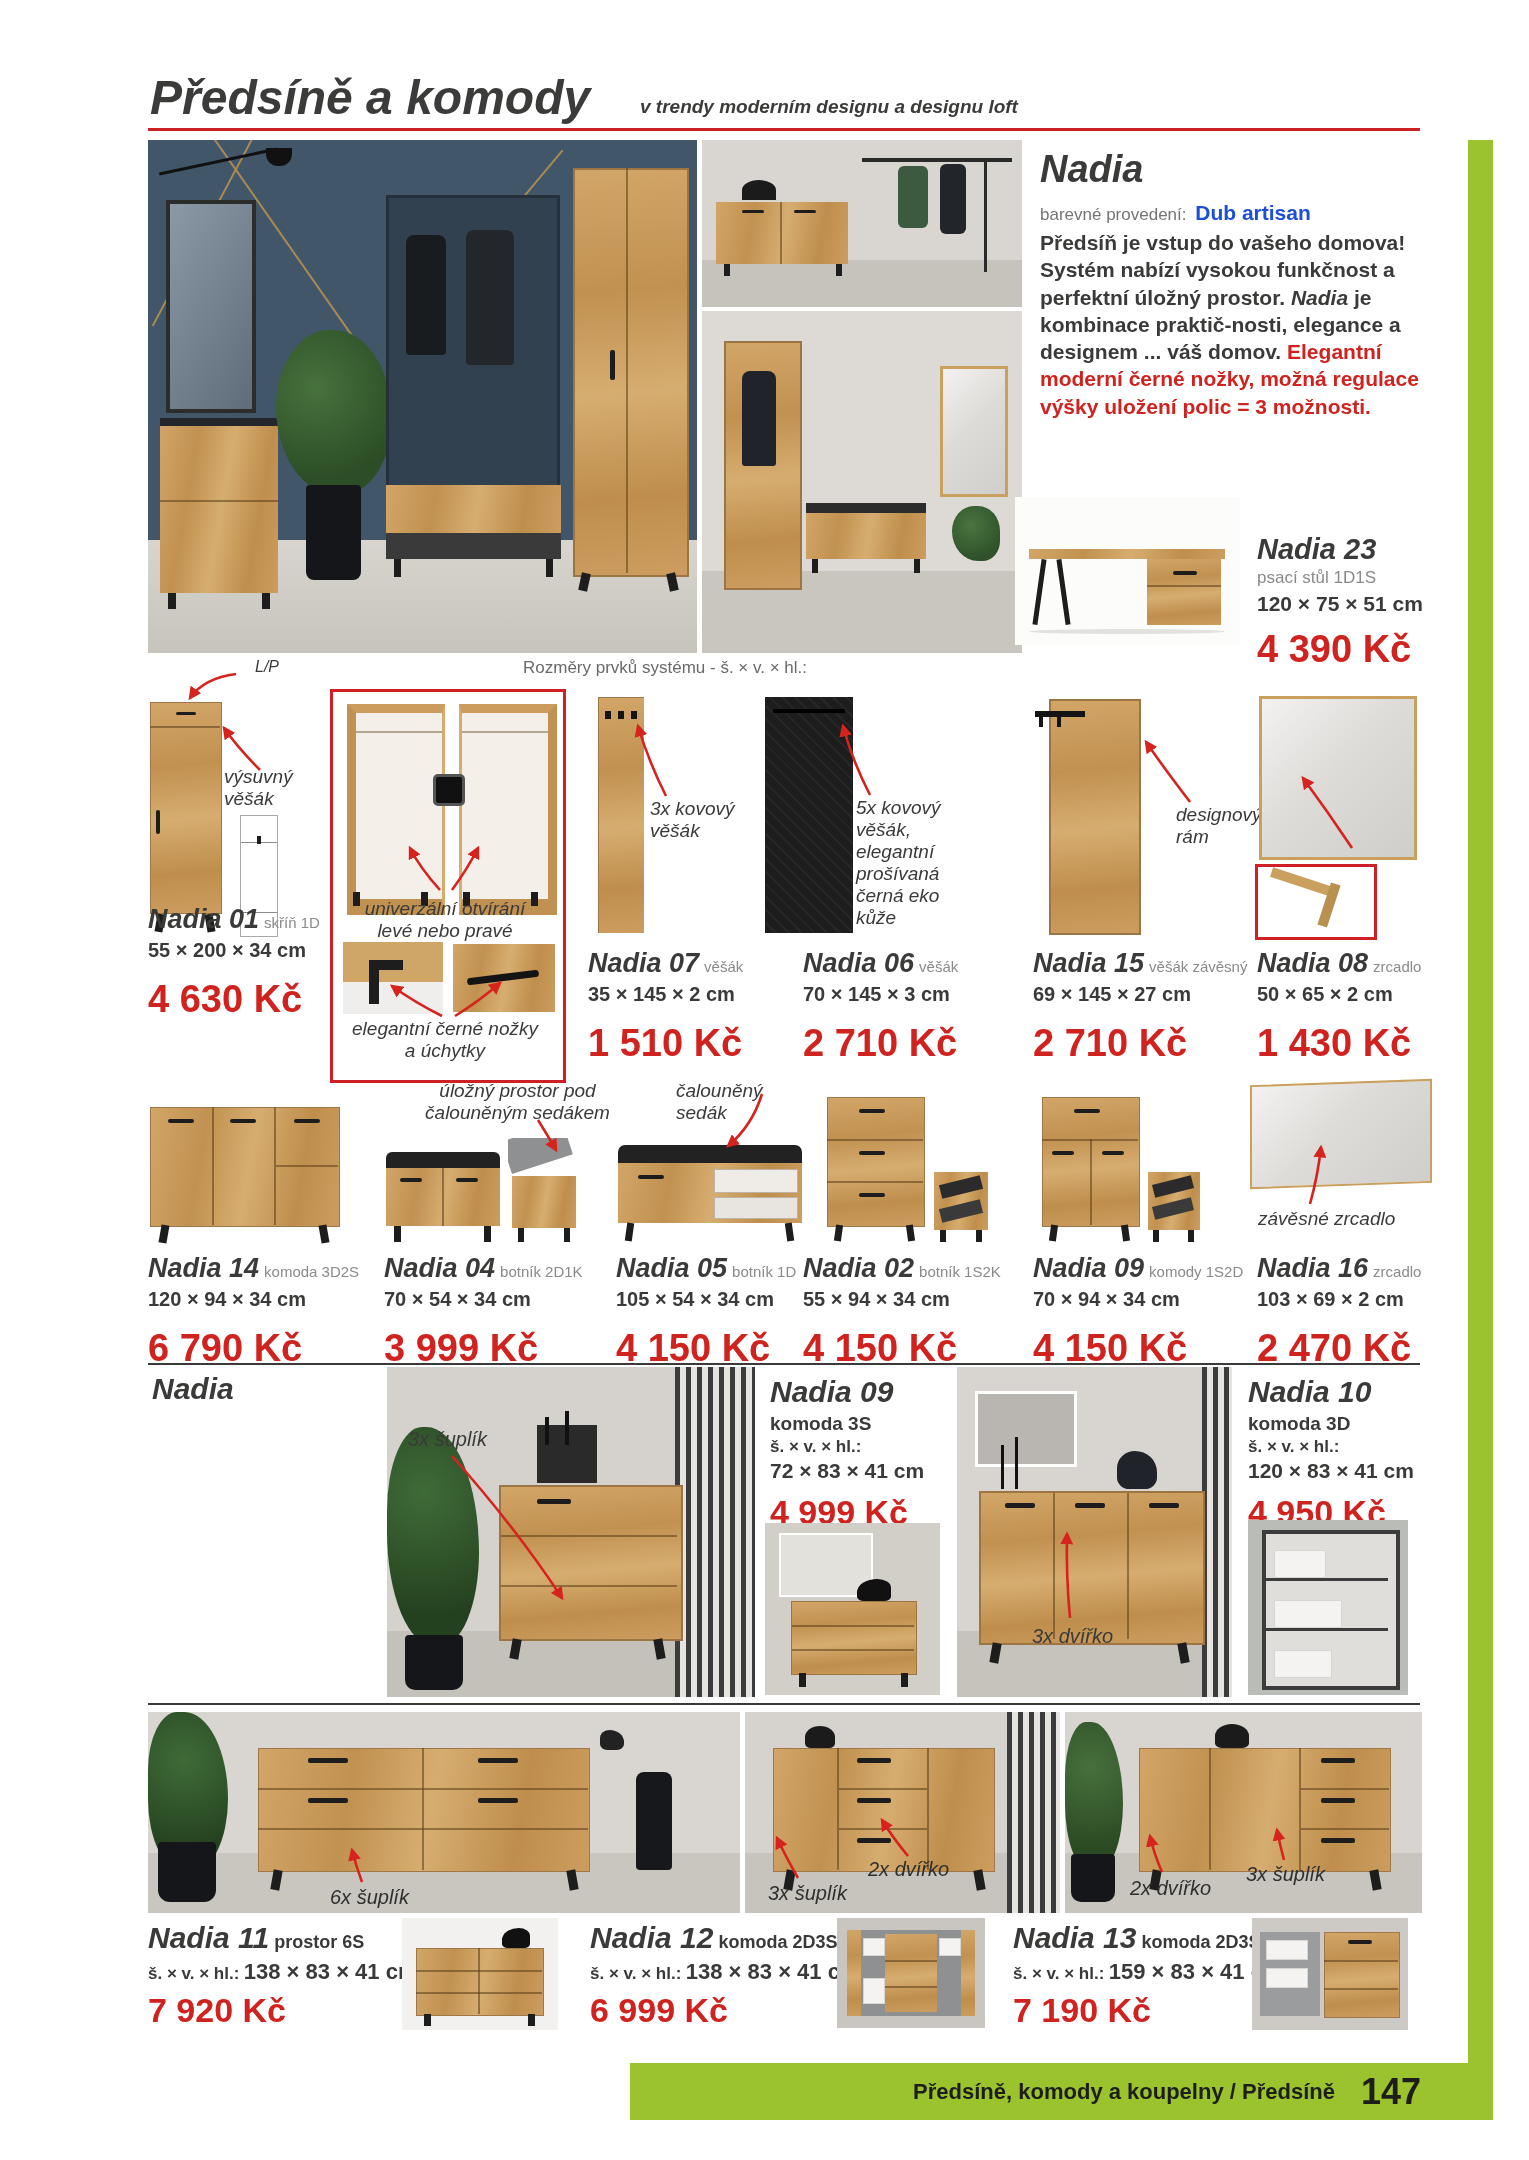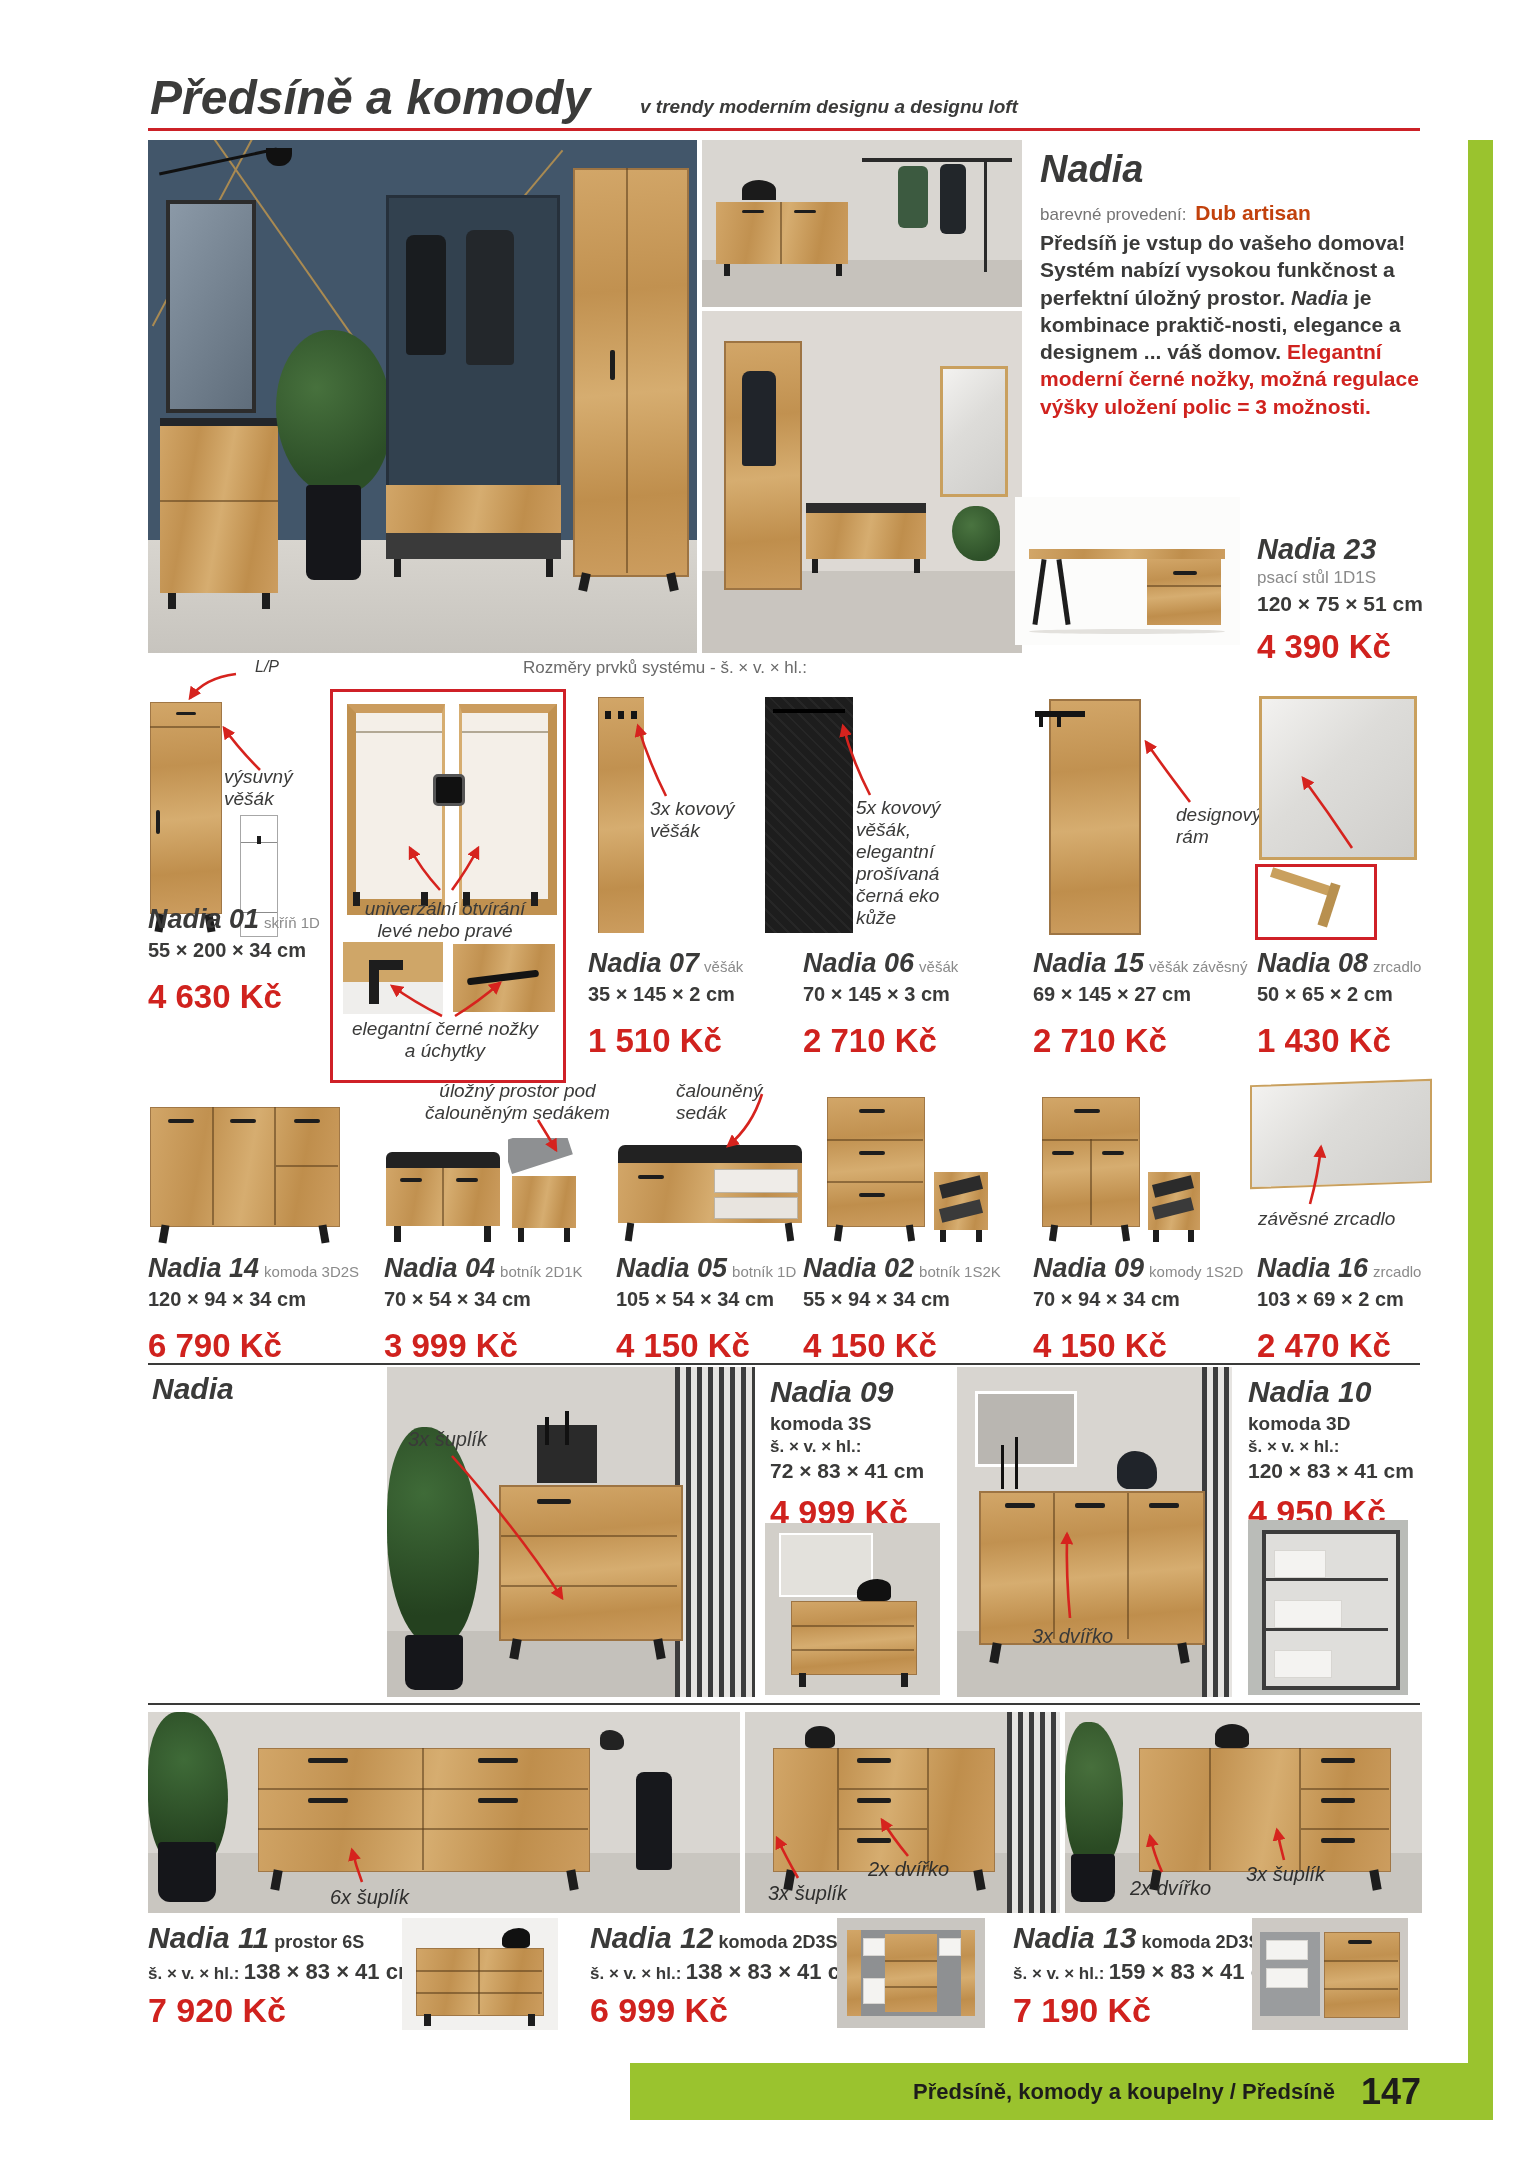--- a/index.html
+++ b/index.html
@@ -10,21 +10,21 @@
   .w{background:linear-gradient(100deg,#d2a668 0%,#c19150 28%,#d6ad70 52%,#bf8e4c 78%,#cc9d5f 100%);}
   .wv{background:linear-gradient(175deg,#d2a668 0%,#c19150 30%,#d6ad70 55%,#bf8e4c 80%,#cc9d5f 100%);}
   .seam{background:rgba(90,60,25,.55);}
   .handle{background:#1d1d1d;border-radius:2px;}
   .leg{background:#1d1d1d;}
   .ann{position:absolute;font-style:italic;font-size:19px;line-height:1.16;color:#3a3a39;}
   .ann.ctr{text-align:center;}
   .pname{font-style:italic;font-weight:800;font-size:27px;color:#3a3a39;white-space:nowrap;}
   .ptype{font-style:normal;font-weight:400;font-size:15px;color:#8a8a8a;margin-left:5px;}
   .pdims{font-weight:700;font-size:20px;color:#3a3a39;margin-top:4px;white-space:nowrap;}
-  .pprice{font-weight:800;font-size:33px;color:#d0221e;margin-top:16px;white-space:nowrap;}
+  .pprice{font-weight:800;font-size:38px;color:#d0221e;margin-top:16px;white-space:nowrap;}
   .bigname{font-style:italic;font-weight:800;font-size:30px;white-space:nowrap;}
   .redbox{position:absolute;border:3px solid #cf2027;}
   .divider{position:absolute;height:2px;background:#3a3a39;}
   .mirror{background:linear-gradient(135deg,#f3f2f0 0%,#dddcd9 45%,#cfcecb 100%);border:3px solid #c9a05e;}
   .stripes{background:repeating-linear-gradient(90deg,#3c3c3c 0 5px,#e6e4e1 5px 11px);}
   .toweltint{background:#f4f3f1;border:1px solid #d8d6d2;}
   svg.overlay{position:absolute;left:0;top:0;pointer-events:none;}
 </style>
 </head>
 <body>
@@ -97,21 +97,21 @@
     <div class="abs leg" style="left:110px;top:248px;width:6px;height:14px;"></div>
     <div class="abs leg" style="left:212px;top:248px;width:6px;height:14px;"></div>
     <div class="abs mirror" style="left:238px;top:55px;width:62px;height:125px;"></div>
     <div class="abs" style="left:250px;top:195px;width:48px;height:55px;background:radial-gradient(circle at 40% 35%,#4a7440,#2e5129 75%);border-radius:50% 50% 40% 60%;"></div>
   </div>
 
   <div class="abs" style="left:1040px;top:148px;width:380px;">
     <div style="font-style:italic;font-weight:800;font-size:38px;color:#3a3a39;">Nadia</div>
     <div style="margin-top:10px;font-size:17px;color:#757474;">
       <span>barevné provedení:</span>
-      <span style="font-weight:700;font-size:21px;color:#c2410c;margin-left:4px;">Dub artisan</span>
+      <span style="font-weight:700;font-size:21px;color:#1d4ed8;margin-left:4px;">Dub artisan</span>
     </div>
     <div style="margin-top:4px;font-size:21px;line-height:1.3;font-weight:600;color:#3a3a39;">
       <span>Předsíň je vstup do vašeho domova! Systém nabízí vysokou funkčnost a perfektní úložný prostor. </span><span style="font-style:italic;">Nadia</span><span> je kombinace praktič-nosti, elegance a designem ... váš domov. </span><span style="color:#d0221e;">Elegantní moderní černé nožky, možná regulace výšky uložení polic = 3 možnosti.</span>
     </div>
   </div>
 
   <div class="photo" style="left:1015px;top:497px;width:225px;height:148px;background:#fcfcfb;">
     <div class="abs w" style="left:14px;top:52px;width:196px;height:10px;"></div>
     <div class="abs leg" style="left:22px;top:62px;width:5px;height:66px;transform:rotate(8deg);"></div>
     <div class="abs leg" style="left:46px;top:62px;width:5px;height:66px;transform:rotate(-8deg);"></div>

